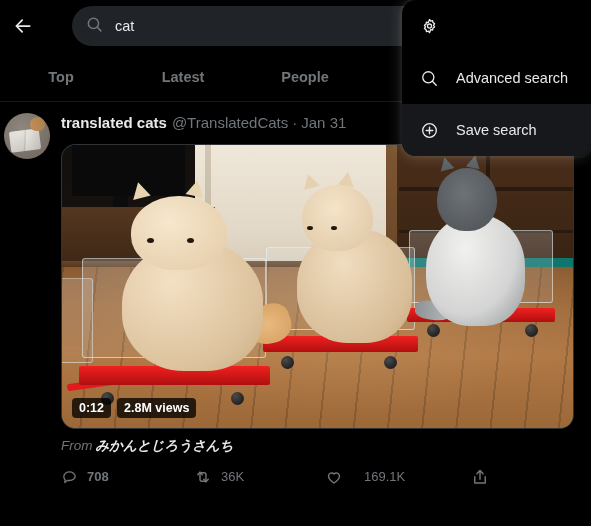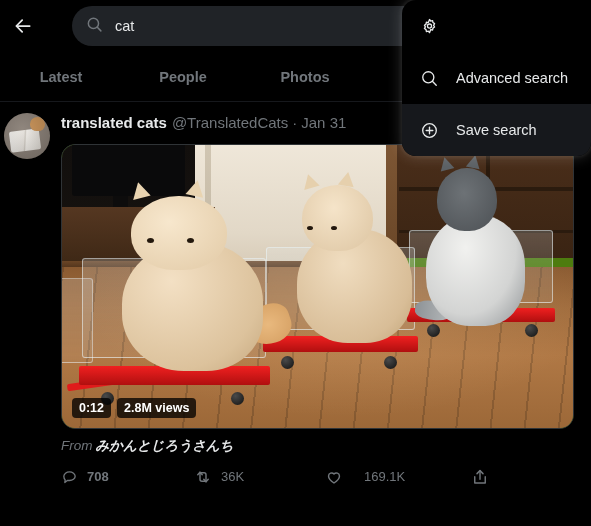--- a/index.html
+++ b/index.html
@@ -144,21 +144,21 @@
   
   .media {
     position: relative;
     margin-top: 11px;
     margin-left: 0px;
     width: 513px;
     height: 285px;
     border-radius: 14px;
     overflow: hidden;
     border: 1px solid #2f3336;
-    background: #4d7c0f;
+    background: #0f766e;
   }
   .scene { position: absolute; inset: 0; }
 
   
   .wall-left  { position:absolute; left:0; top:0; width:37%; height:42%;
                 background: linear-gradient(180deg,#120f0d,#171310); }
   .tv { position:absolute; left:2%; top:0; width:22%; height:18%;
         background:#0a0a0b; border-radius:0 0 3px 3px; }
   .tv-stand { position:absolute; left:10%; top:18%; width:3%; height:7%; background:#0d0c0c;}
   .wall-mid   { position:absolute; left:26%; top:0; width:40%; height:44%;
@@ -370,20 +370,23 @@
         <svg width="17" height="17" viewBox="0 0 24 24" fill="none" stroke="#71767b" stroke-width="2.1" stroke-linecap="round">
           <circle cx="10.5" cy="10.5" r="7.2"></circle>
           <line x1="16" y1="16" x2="21" y2="21"></line>
         </svg>
       </span>
       <span class="search-value">cat</span>
     </div>
   </div>
 
   <div class="tabs">
+    <div class="tab">
+      <span>Top</span>
+    </div>
     <div class="tab">
       <span>Latest</span>
     </div>
     <div class="tab">
       <span>People</span>
     </div>
     <div class="tab">
       <span>Photos</span>
     </div>
   </div>

